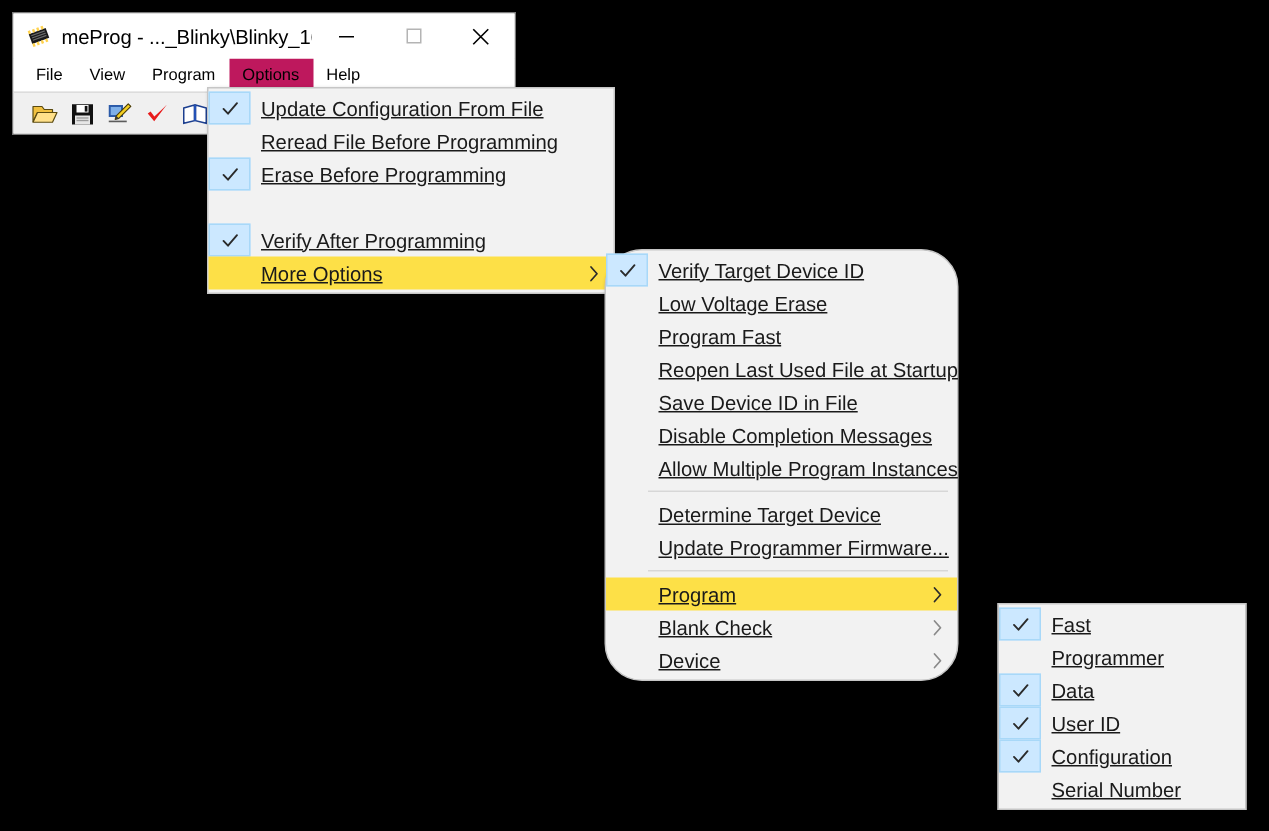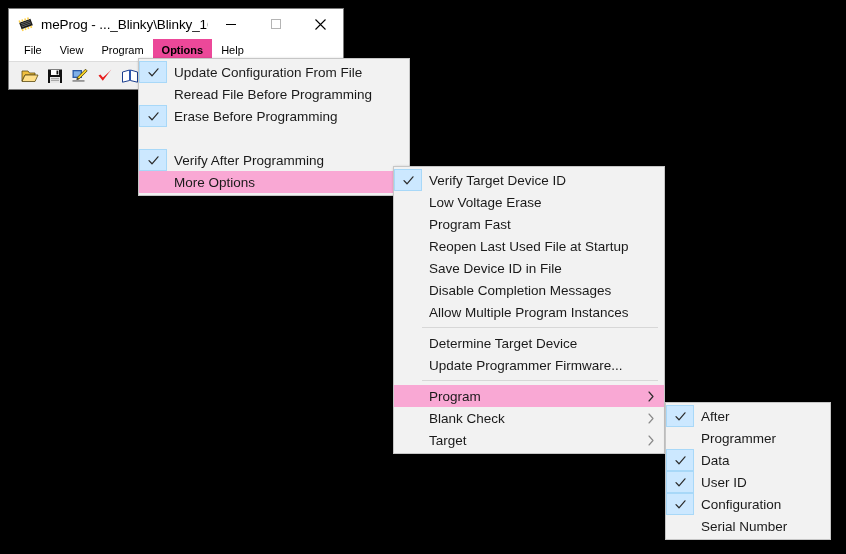--- a/index.html
+++ b/index.html
@@ -70,22 +70,21 @@
   }
   .menubar-item {
     display: flex;
     align-items: center;
     padding: 0 9px;
     font-size: 11px;
     color: #000000;
     white-space: nowrap;
   }
   .menubar-item.active {
-    background: #ec4899;
-    font-weight: bold;
+    background: #be185d;
   }
 
   #toolbar {
     height: 28px;
     background: #f0f0f0;
     border-top: 1px solid #dcdcdc;
     display: flex;
     align-items: center;
     padding-left: 10px;
     box-sizing: border-box;
@@ -112,58 +111,59 @@
   .menu-row {
     display: flex;
     align-items: center;
     height: 22px;
     position: relative;
     font-size: 13.5px;
     color: #1a1a1a;
     white-space: nowrap;
   }
   .menu-row.highlight {
-    background: #f9a8d4;
+    background: #fde047;
   }
   .check-cell {
     width: 28px;
     height: 22px;
     flex: 0 0 auto;
     display: flex;
     align-items: center;
     justify-content: center;
     box-sizing: border-box;
   }
   .check-cell.checked {
     background: #cce8ff;
     border: 1px solid #a8d8f8;
   }
   .check-cell svg { display: block; }
   .menu-label {
     flex: 1 1 auto;
     padding-left: 7px;
     padding-right: 18px;
+    text-decoration: underline;
   }
   .submenu-arrow {
     position: absolute;
     right: 9px;
     top: 0;
     height: 22px;
     display: flex;
     align-items: center;
   }
   .separator {
     height: 1px;
     background: #d7d7d7;
     margin: 4px 6px 4px 28px;
   }
 
   
   #menu-options   { left: 138px; top: 58px;  width: 272px; }
-  #menu-more      { left: 393px; top: 166px; width: 272px; }
+  #menu-more      { left: 403px; top: 166px; width: 236px; border-radius: 25px; }
   #menu-program   { left: 665px; top: 402px; width: 166px; }
 </style>
 </head>
 <body>
 
 <div id="app-window">
 
   <div id="title-bar">
     <span id="title-icon">
       <svg width="18" height="18" viewBox="0 0 18 18">
@@ -382,38 +382,38 @@
     <span class="check-cell"></span>
     <span class="menu-label">Blank Check</span>
     <span class="submenu-arrow">
       <svg width="8" height="11" viewBox="0 0 8 11">
           <path d="M2 1 L6 5.5 L2 10" stroke="#8a8a8a" stroke-width="1.15" fill="none" stroke-linecap="round" stroke-linejoin="round"></path>
         </svg>
     </span>
   </div>
   <div class="menu-row">
     <span class="check-cell"></span>
-    <span class="menu-label">Target</span>
+    <span class="menu-label">Device</span>
     <span class="submenu-arrow">
       <svg width="8" height="11" viewBox="0 0 8 11">
           <path d="M2 1 L6 5.5 L2 10" stroke="#8a8a8a" stroke-width="1.15" fill="none" stroke-linecap="round" stroke-linejoin="round"></path>
         </svg>
     </span>
   </div>
 </div>
 
 <div class="popup-menu" id="menu-program">
 
   <div class="menu-row">
     <span class="check-cell checked">
       <svg width="13" height="13" viewBox="0 0 13 13">
           <path d="M2 6.6 L5 9.8 L11 2.8" stroke="#2b2b2b" stroke-width="1.25" fill="none" stroke-linecap="round" stroke-linejoin="round"></path>
         </svg>
     </span>
-    <span class="menu-label">After</span>
+    <span class="menu-label">Fast</span>
   </div>
   <div class="menu-row">
     <span class="check-cell"></span>
     <span class="menu-label">Programmer</span>
   </div>
   <div class="menu-row">
     <span class="check-cell checked">
       <svg width="13" height="13" viewBox="0 0 13 13">
           <path d="M2 6.6 L5 9.8 L11 2.8" stroke="#2b2b2b" stroke-width="1.25" fill="none" stroke-linecap="round" stroke-linejoin="round"></path>
         </svg>

